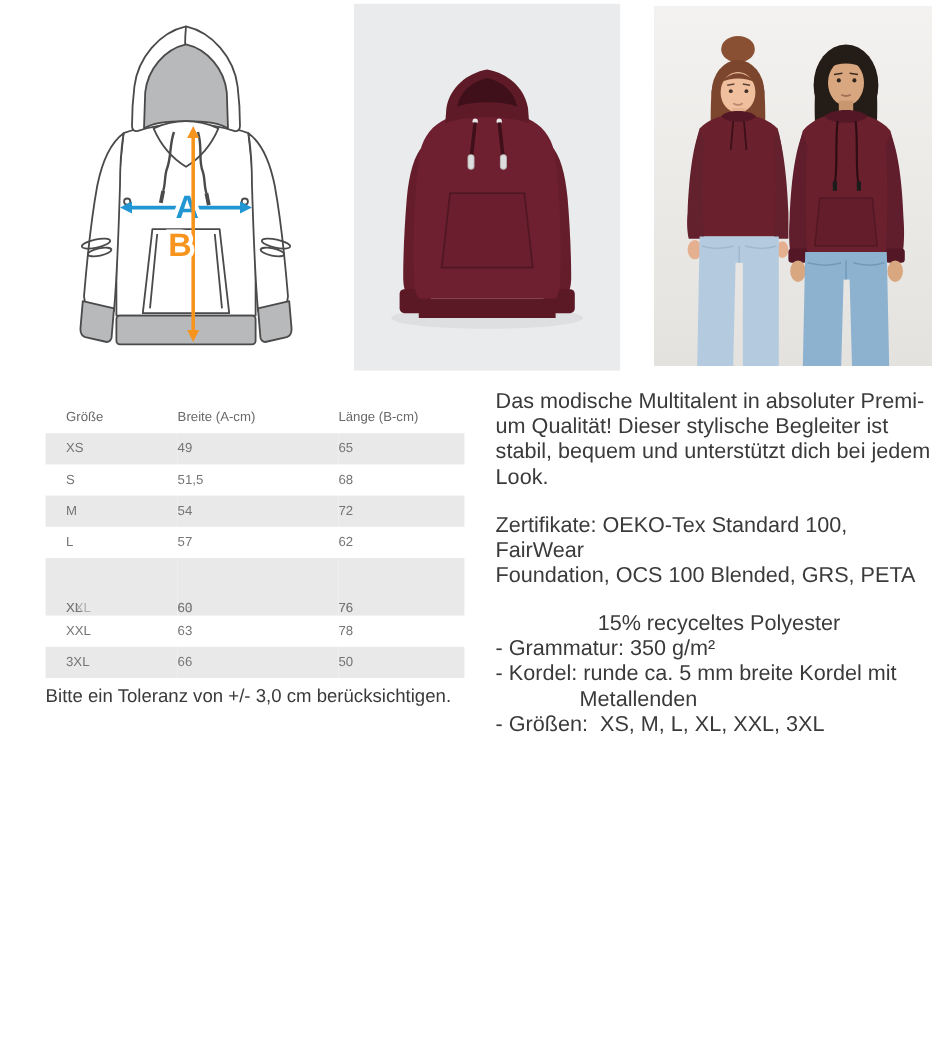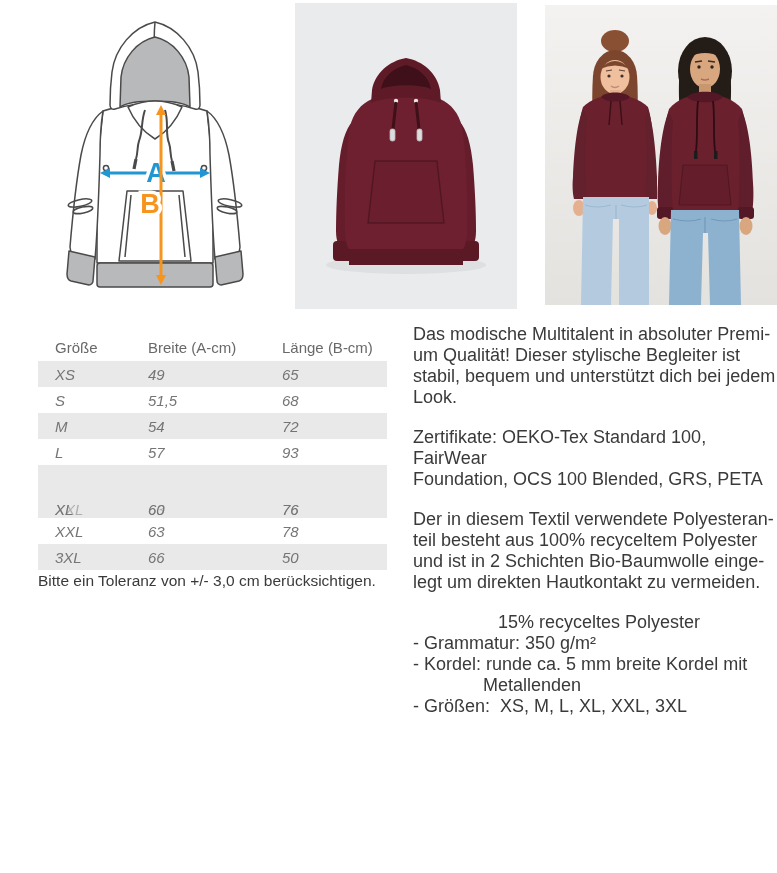--- a/index.html
+++ b/index.html
@@ -10,23 +10,23 @@
   
   .img-tile { position:absolute; }
   .img-tile svg { display:block; }
   #diagram-tile { left:40px; top:15px; width:230px; height:290px; }
   #product-tile { left:295px; top:3px; width:222px; height:306px; }
   #models-tile  { left:545px; top:5px; width:232px; height:300px; }
 
   
   .size-table { position:absolute; left:38px; top:334px; width:349px;
                 border-collapse:collapse; table-layout:fixed;
-                font-size:15px; color:#757575; }
+                font-size:11px; color:#757575; }
   .size-table th { font-weight:400; color:#696969; text-align:left; height:27px; }
-  .size-table td { height:26px;font-style:italic; }
+  .size-table td { height:26px; }
   .size-table th:nth-child(1), .size-table td:nth-child(1) { width:110px; padding-left:17px; }
   .size-table th:nth-child(2), .size-table td:nth-child(2) { width:134px; }
   .size-table tbody tr:nth-child(odd) { background:#e9e9e9; }
   .dual { position:relative; display:inline-block;margin-top:36px; }
   .ghost { position:absolute; left:0; top:0; opacity:.5; white-space:nowrap; }
 
   .tolerance-note { position:absolute; left:38px; top:572px; font-size:15.5px; color:#3a3a3a; }
 
   
   .desc-col { position:absolute; left:413px; top:324px; width:364px;
@@ -206,21 +206,21 @@
         <td>68</td>
       </tr>
       <tr>
         <td>M</td>
         <td>54</td>
         <td>72</td>
       </tr>
       <tr>
         <td>L</td>
         <td>57</td>
-        <td>93</td>
+        <td>62</td>
       </tr>
       <tr>
         <td>
           <span class="dual"><span>XL</span><span class="ghost">XXL</span></span>
         </td>
         <td>
           <span class="dual"><span>60</span><span class="ghost">63</span></span>
         </td>
         <td>
           <span class="dual"><span>76</span><span class="ghost">76</span></span>
@@ -241,24 +241,20 @@
 
   <div class="tolerance-note">Bitte ein Toleranz von +/- 3,0 cm berücksichtigen.</div>
 
   <div class="desc-col">
     <p>Das modische Multitalent in absoluter Premi-
 um Qualität! Dieser stylische Begleiter ist
 stabil, bequem und unterstützt dich bei jedem
 Look.</p>
     <p>Zertifikate: OEKO-Tex Standard 100, FairWear
 Foundation, OCS 100 Blended, GRS, PETA</p>
-    <p>Der in diesem Textil verwendete Polyesteran-
-teil besteht aus 100% recyceltem Polyester
-und ist in 2 Schichten Bio-Baumwolle einge-
-legt um direkten Hautkontakt zu vermeiden.</p>
     <div>
       <div class="spec-line">                 15% recyceltes Polyester</div>
       <div class="spec-line">- Grammatur: 350 g/m²</div>
       <div class="spec-line">- Kordel: runde ca. 5 mm breite Kordel mit</div>
       <div class="spec-line">              Metallenden</div>
       <div class="spec-line">- Größen:  XS, M, L, XL, XXL, 3XL</div>
     </div>
   </div>
 
 </div>

